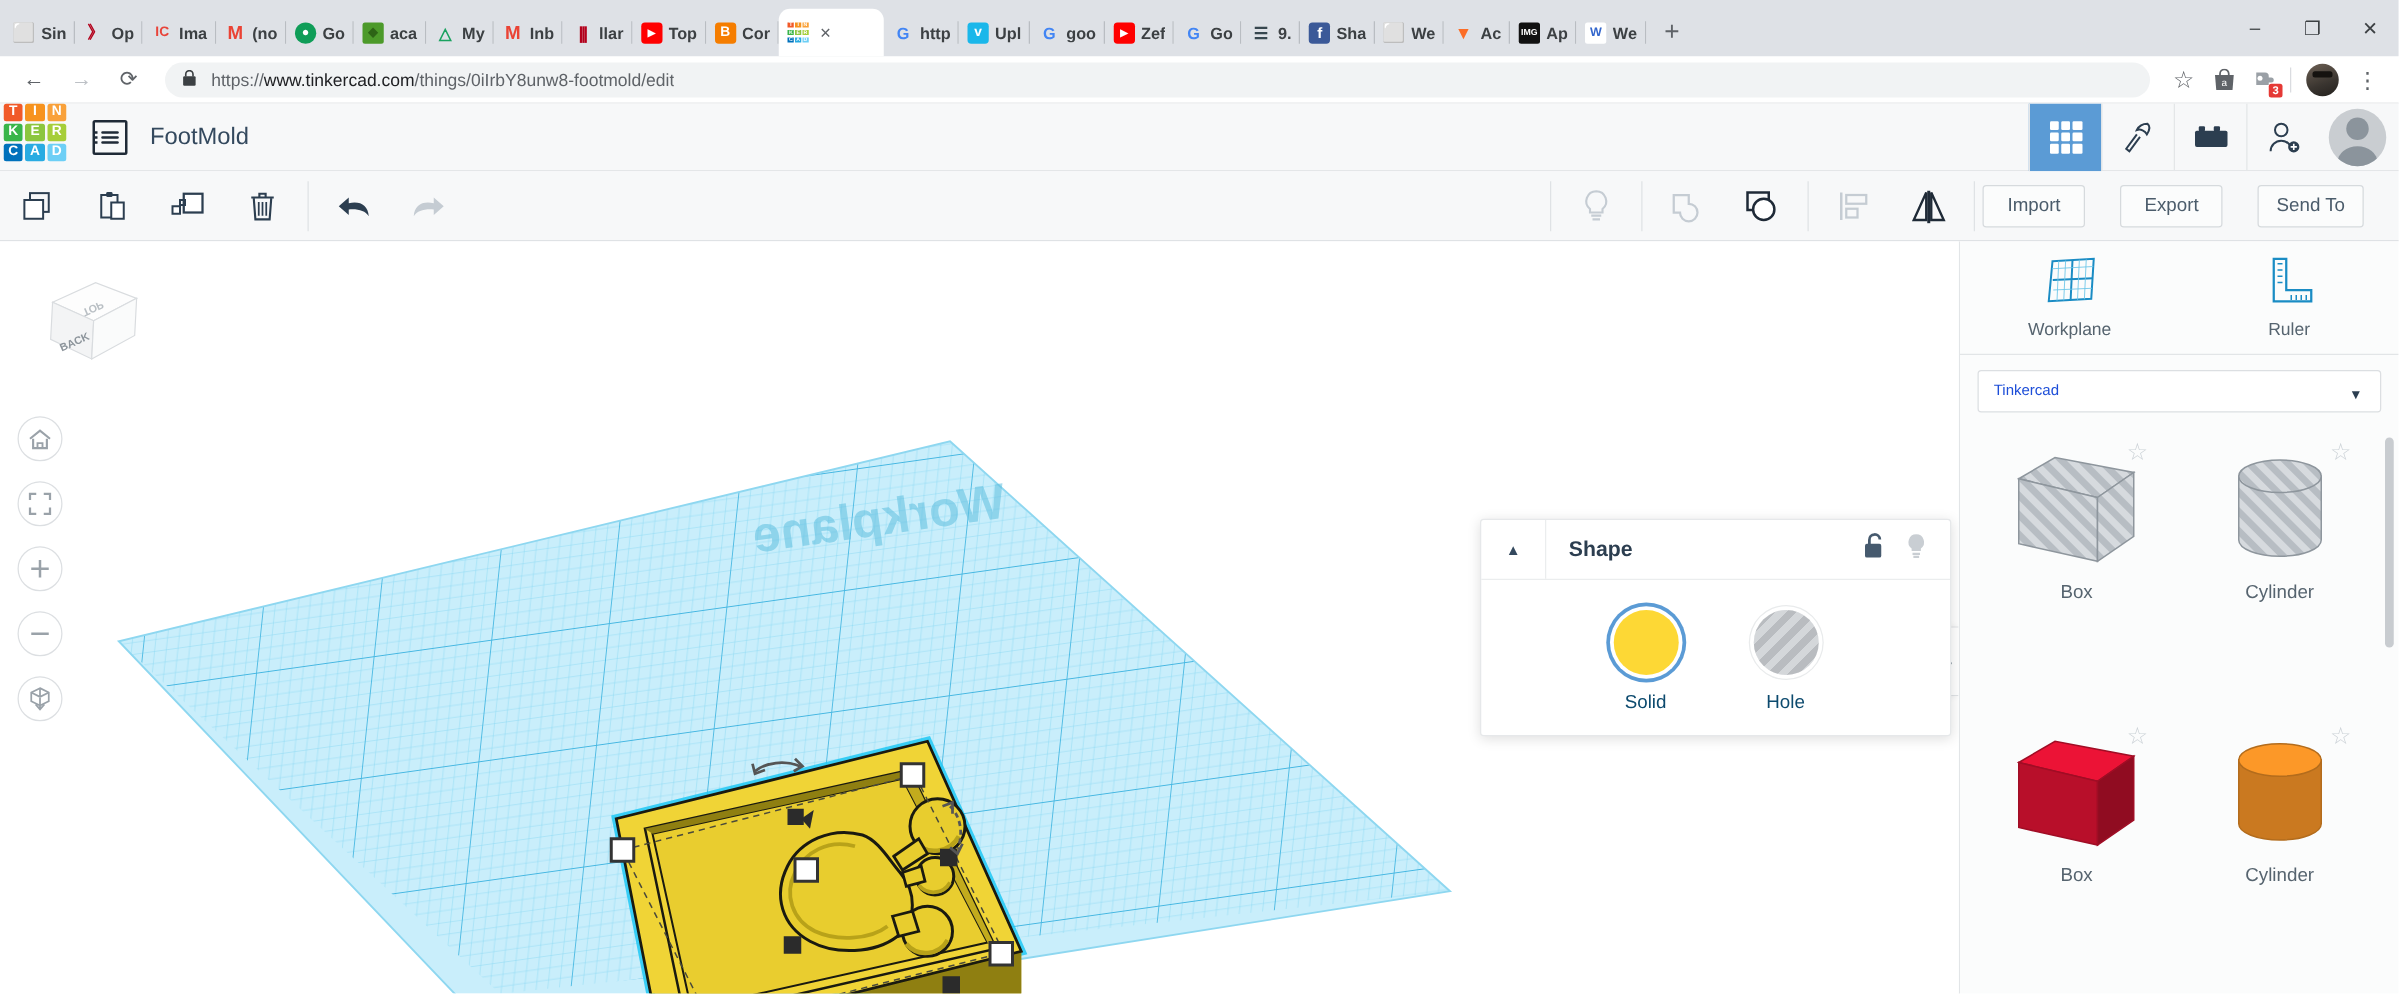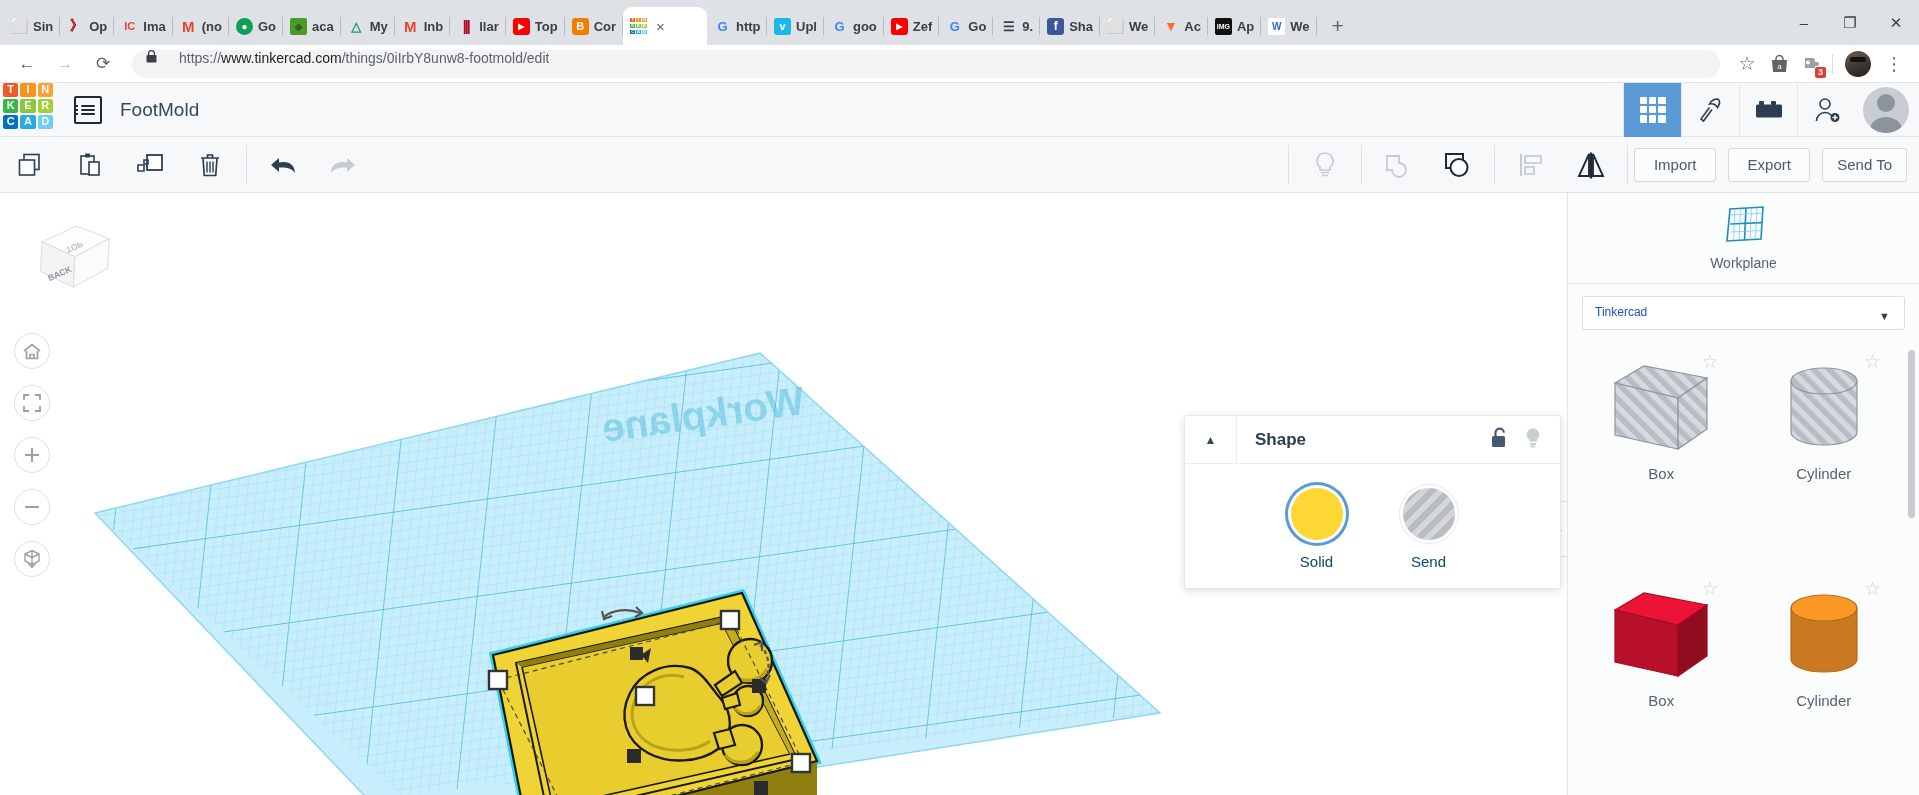--- a/index.html
+++ b/index.html
@@ -119,22 +119,23 @@
     color: #5f6368; font-size: 17px;
     border-radius: 50%;
   }
   .nav-btn.disabled { color: #bdc1c6; }
   .omnibox {
     flex: 1;
     height: 28px;
     background: #f1f3f4;
     border-radius: 14px;
     display: flex;
+    align-items: center;
     padding: 0 14px;
-    gap: 22px;
+    gap: 12px;
     margin: 0 8px;
     font-size: 14px;
     color: #202124;
   }
   .lock-icon { font-size: 12px; color: #3c4043; }
   .url-text { white-space: nowrap; overflow: hidden; }
   .url-text .dim { color: #5f6368; }
   .omni-right { display: flex; align-items: center; gap: 2px; }
   .ext-icon {
     width: 30px; height: 30px;
@@ -262,21 +263,21 @@
   .tb-right { margin-left:auto; display:flex; align-items:center; height:56px; }
   .tc-pillbtn {
     height: 34px;
     min-width: 82px;
     border:1px solid #d6dadd;
     border-radius:3px;
     background:#fbfcfc;
     color:#4b5c6b;
     font-size:15px;
     display:flex; align-items:center; justify-content:center;
-    margin-right:12px;
+    margin-right:28px;
     padding: 0 14px;
   }
 
   .tc-body { flex:1; display:flex; position:relative; overflow:hidden; }
 
   
   .viewport {
     flex:1; position:relative; overflow:hidden;
     background:#ffffff;
   }
@@ -871,40 +872,52 @@
             </div>
           </div>
         </div>
         <div class="sp-body" id="shape-opts-host">
             <div class="sp-opt">
               <div class="sp-swatch solid"></div>
               <div class="sp-label">Solid</div>
             </div>
             <div class="sp-opt">
               <div class="sp-swatch hole"></div>
-              <div class="sp-label">Send</div>
+              <div class="sp-label">Hole</div>
             </div>
           </div>
       </div>
     </div>
 
     <div class="sidebar">
       <div class="sb-tools">
         <div class="sb-tool">
           <svg width="46" height="44" viewBox="0 0 46 44" aria-hidden="true">
             <g stroke="#1a8cc4" stroke-width="1.6" fill="none">
               <path d="M9,6 L42,4 L40,36 L6,38 Z"></path>
               <path d="M9.2,21 L41.2,19.6 M25,5 L23.5,37"></path>
             </g>
             <g stroke="#6cc6e8" stroke-width="0.7" fill="none">
               <path d="M14,5.7 L12.6,37.6 M19.5,5.4 L18,37.3 M30.5,4.8 L29,36.8 M36,4.5 L34.5,36.5"></path>
               <path d="M8.7,12 L41.6,10.2 M9.6,29 L40.6,27.6"></path>
             </g>
           </svg>
           <div class="sb-tool-label">Workplane</div>
+        </div>
+        <div class="sb-tool">
+          <svg width="46" height="44" viewBox="0 0 46 44" aria-hidden="true">
+            <g stroke="#1a8cc4" stroke-width="1.8" fill="none">
+              <path d="M11,4 L21,4 L21,29 L41,29 L41,38 L11,38 Z"></path>
+            </g>
+            <g stroke="#1a8cc4" stroke-width="1.2">
+              <path d="M14,8h4M14,13h4M14,18h4M14,23h4"></path>
+              <path d="M25,33v4M29,33v4M33,33v4M37,33v4"></path>
+            </g>
+          </svg>
+          <div class="sb-tool-label">Ruler</div>
         </div>
       </div>
 
       <div class="sb-select-wrap">
         <div class="sb-select">
           <div class="sb-select-sup">Tinkercad</div>
           <div class="sb-caret">▼</div>
         </div>
       </div>
 

